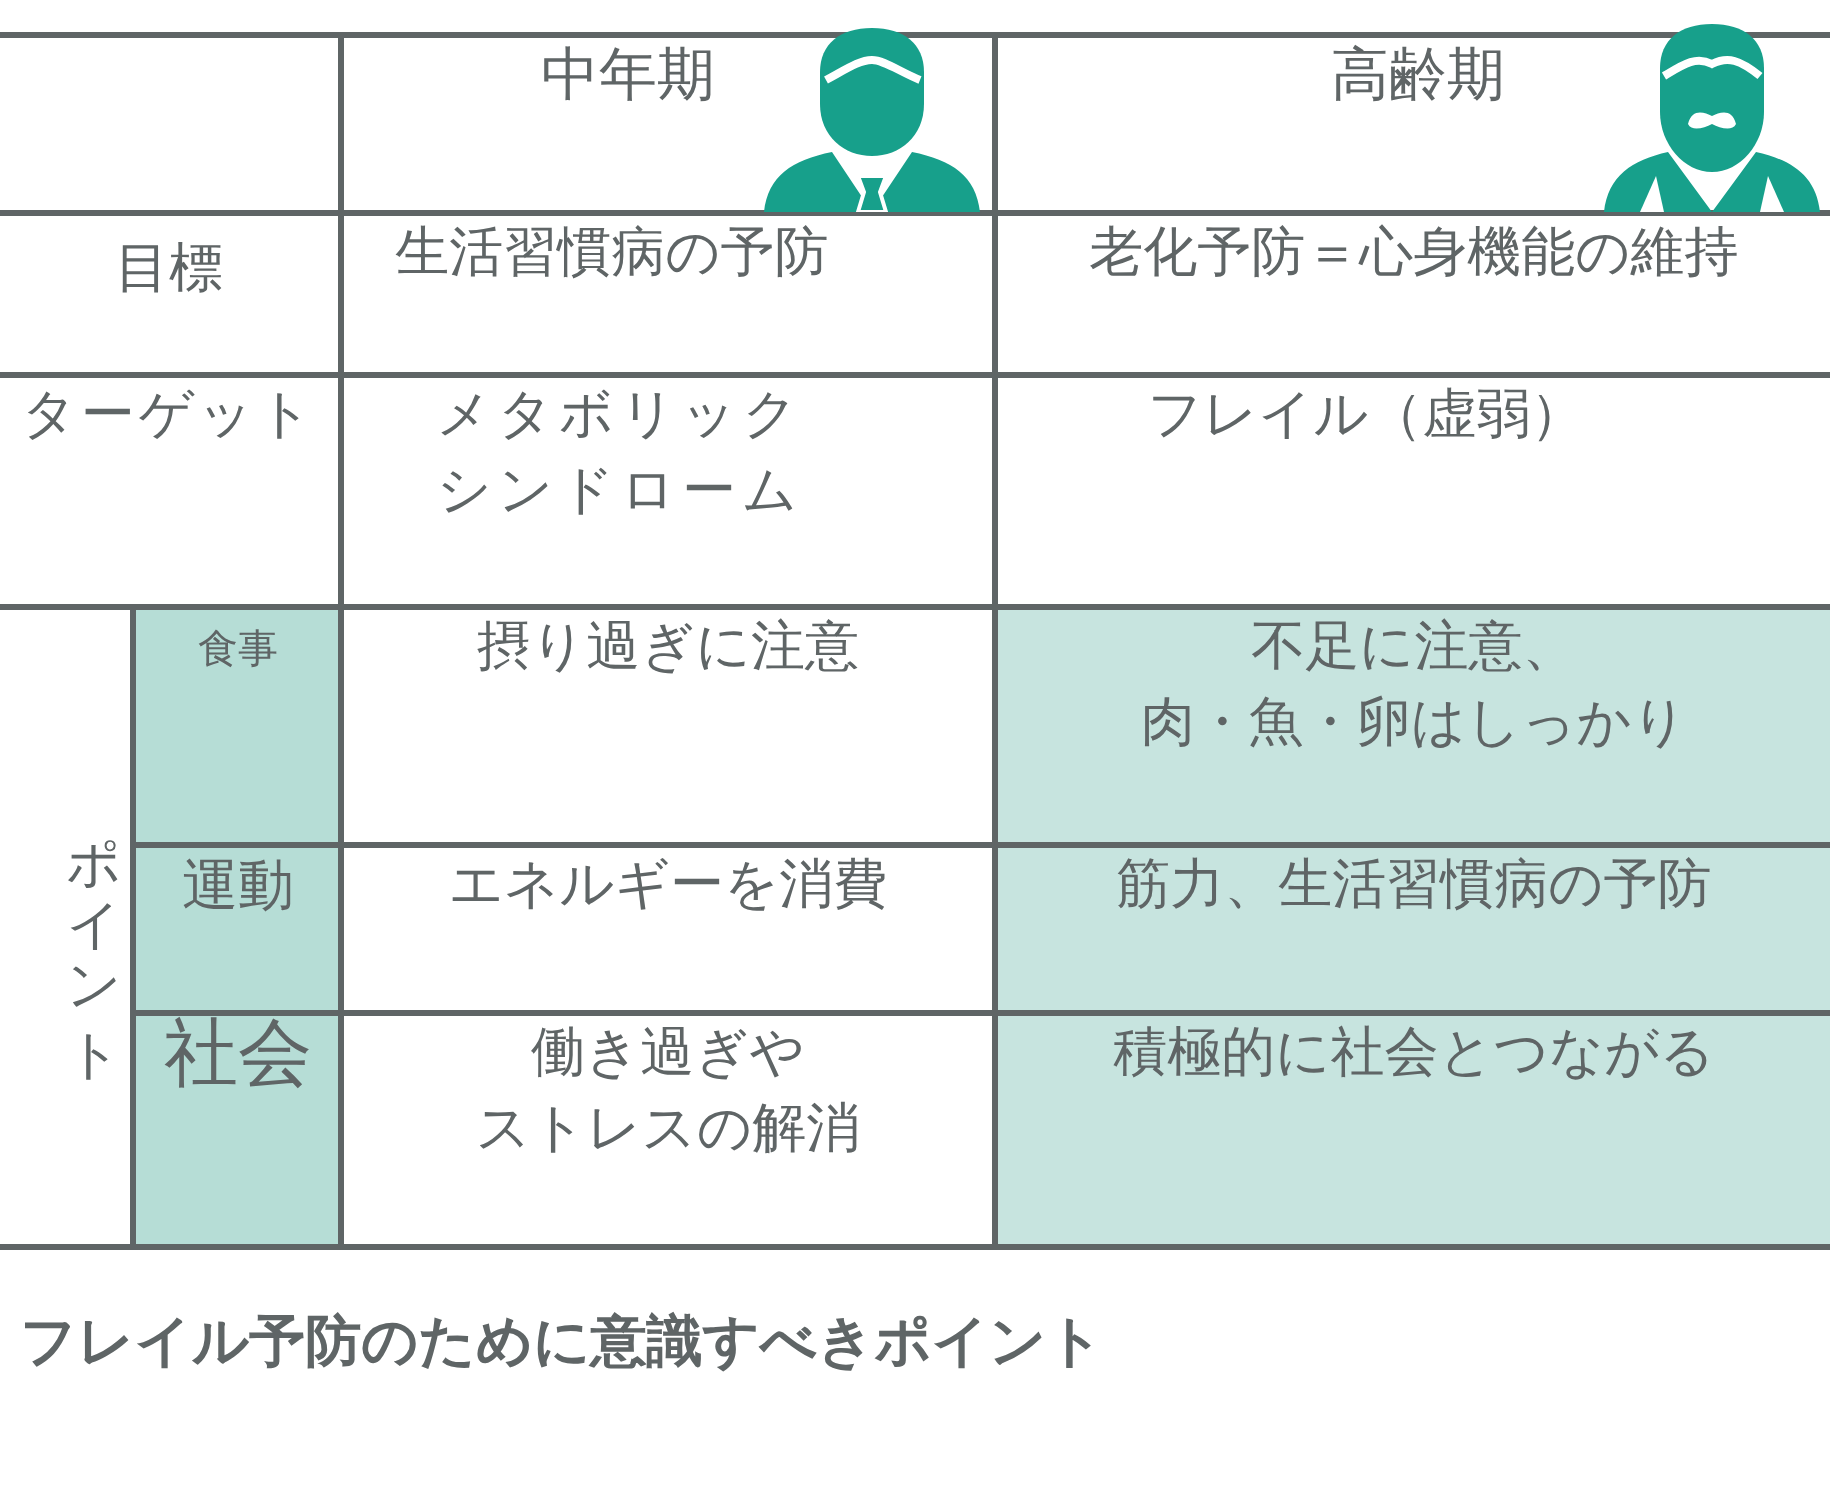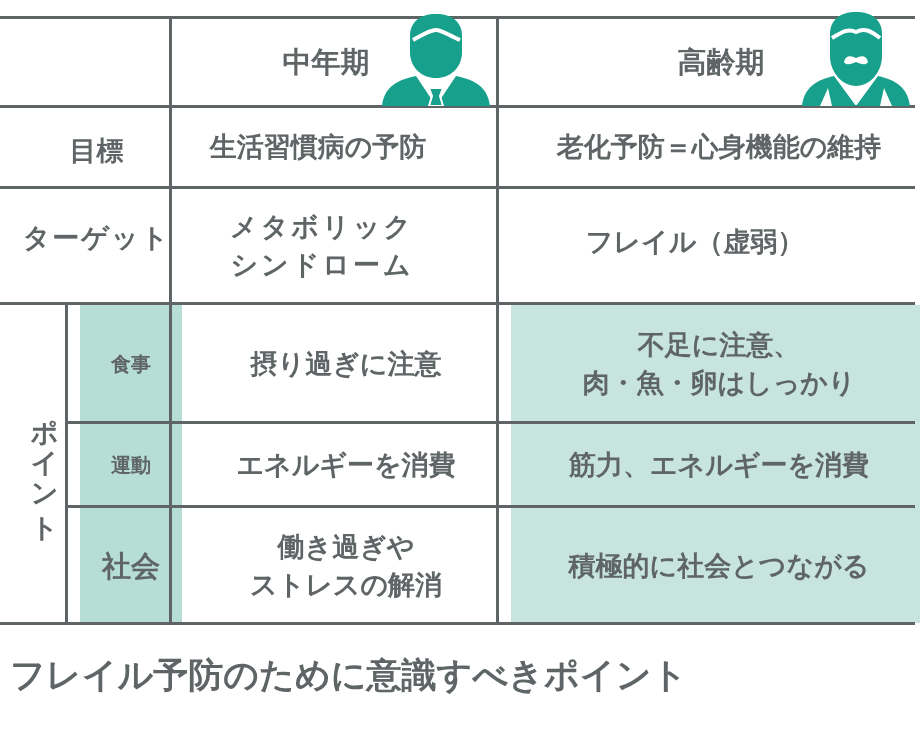--- a/index.html
+++ b/index.html
@@ -11,44 +11,43 @@
   body {
     position: relative;
     font-family: "DejaVu Sans", "Liberation Sans", sans-serif;
     color: #5f6566;
   }
   .hline, .vline { position: absolute; background: #5f6566; }
   .hline { height: 3px; }
   .vline { width: 3px; }
   .cell {
     position: absolute;
-    display: flex; align-items: center; justify-content: center;
+    display: flex; align-items: flex-start; justify-content: center;
     text-align: center;
     font-size: 27px;
-    font-weight: bold;
+    font-weight: normal;
     line-height: 38px;
     color: #5f6566;
     box-sizing: border-box;
     white-space: pre-line;
-    margin-left: 12px;
   }
   .teal { background: #c7e4df; }
   .teal-dark { background: #b6ddd6; }
   .header-text { font-size: 29px; }
   .vertical {
     writing-mode: vertical-rl;
     text-orientation: upright;
     letter-spacing: 2px;
     font-size: 27px;
   }
   .icon { position: absolute; }
   .caption {
     position: absolute;
     left: 10px; top: 652px;
-    font-size: 35px; font-weight: bold;
+    font-size: 28px; font-weight: bold;
     color: #5f6566;
     white-space: nowrap;
   }
 </style>
 </head>
 <body>
 
 <div>
 
   <div class="cell teal-dark" style="left:68px;top:305px;width:102px;height:117px;"></div>
@@ -100,23 +99,23 @@
 シンドローム</div>
   <div class="cell" style="left:475px;top:189px;width:416px;height:105px;">フレイル（虚弱）</div>
 
   <div class="cell vertical" style="left:0;top:305px;width:65px;height:318px;">ポイント</div>
 
   <div class="cell" style="left:68px;top:305px;width:102px;height:117px;font-size:20px;">食事</div>
   <div class="cell" style="left:172px;top:305px;width:324px;height:117px;">摂り過ぎに注意</div>
   <div class="cell" style="left:499px;top:305px;width:416px;height:117px;">不足に注意、
 肉・魚・卵はしっかり</div>
 
-  <div class="cell" style="left:68px;top:424px;width:102px;height:82px;font-size:20px;">運動</div>
+  <div class="cell" style="left:68px;top:424px;width:102px;height:82px;font-size:28px;">運動</div>
   <div class="cell" style="left:172px;top:424px;width:324px;height:82px;">エネルギーを消費</div>
-  <div class="cell" style="left:499px;top:424px;width:416px;height:82px;">筋力、エネルギーを消費</div>
+  <div class="cell" style="left:499px;top:424px;width:416px;height:82px;">筋力、生活習慣病の予防</div>
 
-  <div class="cell" style="left:68px;top:508px;width:102px;height:115px;font-size:29px;">社会</div>
+  <div class="cell" style="left:68px;top:508px;width:102px;height:115px;font-size:37px;">社会</div>
   <div class="cell" style="left:172px;top:508px;width:324px;height:115px;">働き過ぎや
 ストレスの解消</div>
   <div class="cell" style="left:499px;top:508px;width:416px;height:115px;">積極的に社会とつながる</div>
 </div>
 
 <div class="caption">フレイル予防のために意識すべきポイント</div>
 
 </body></html>

